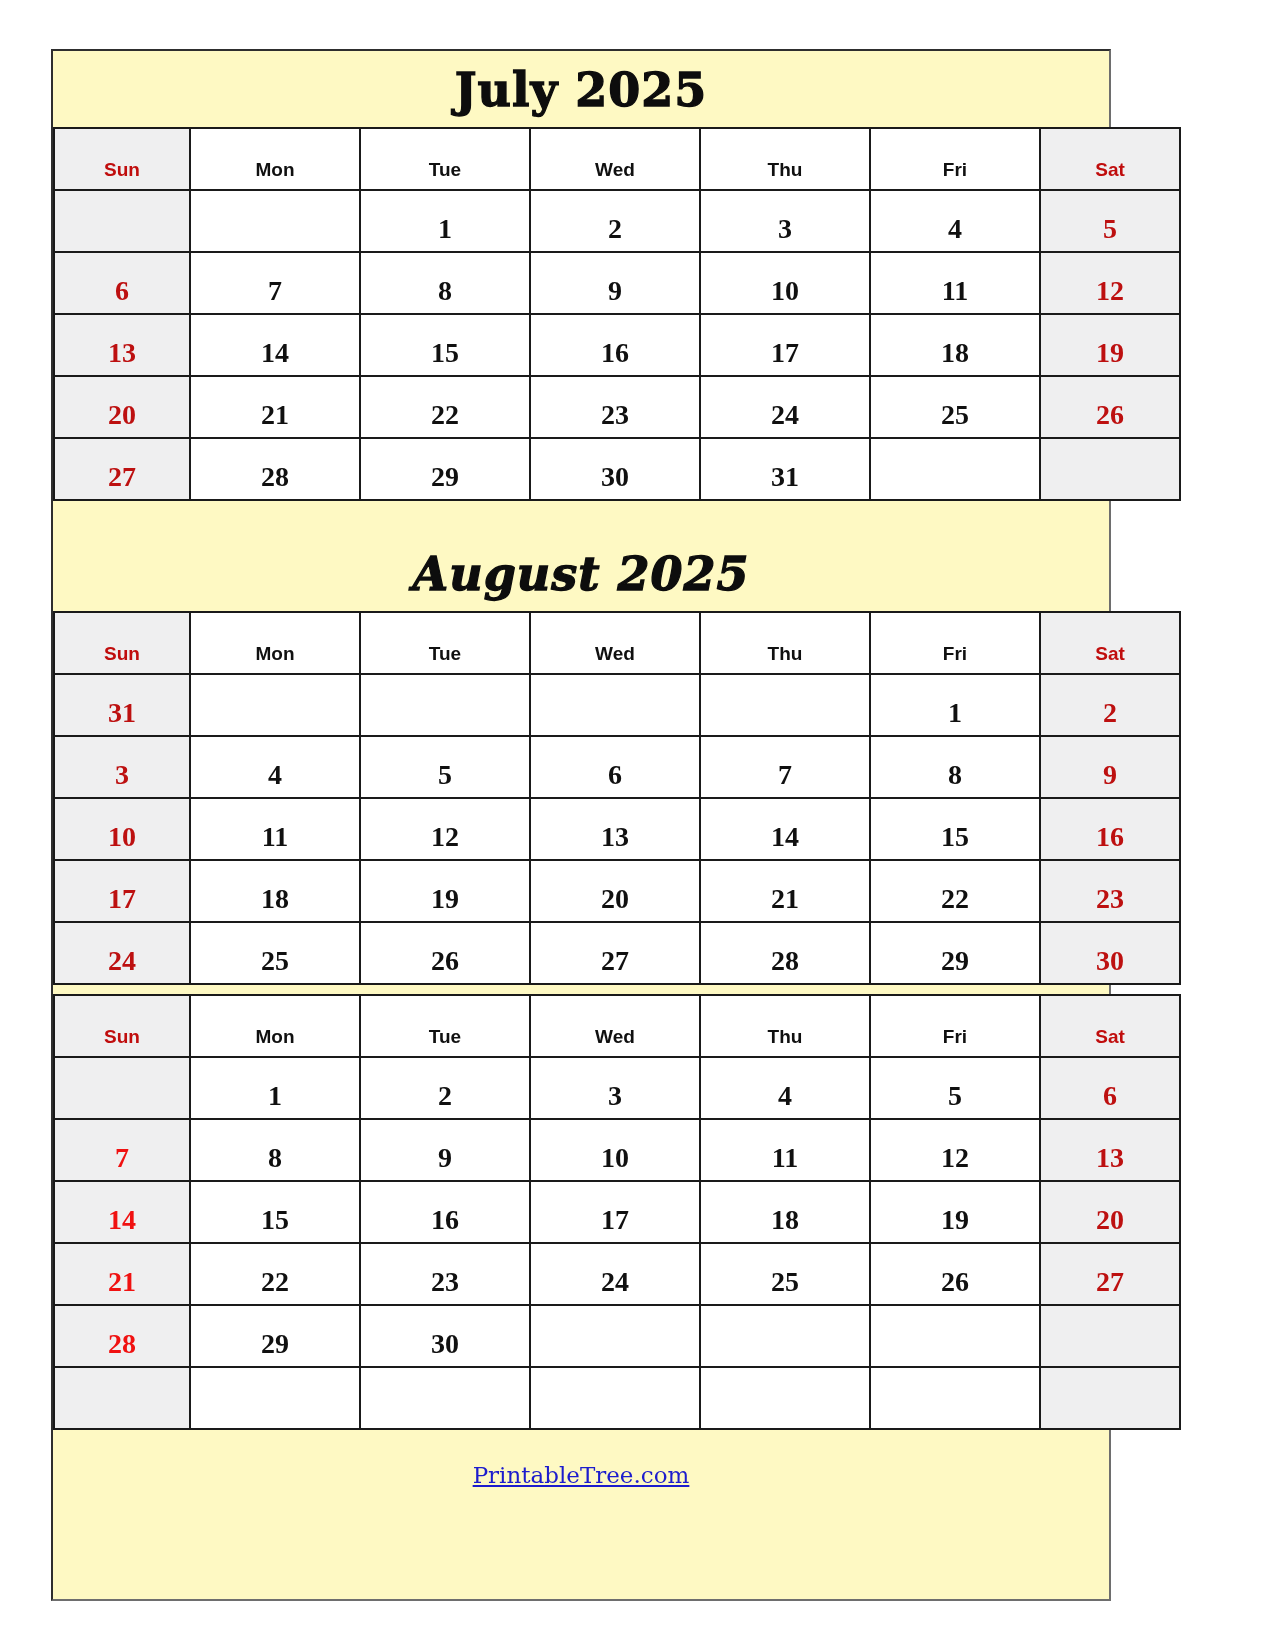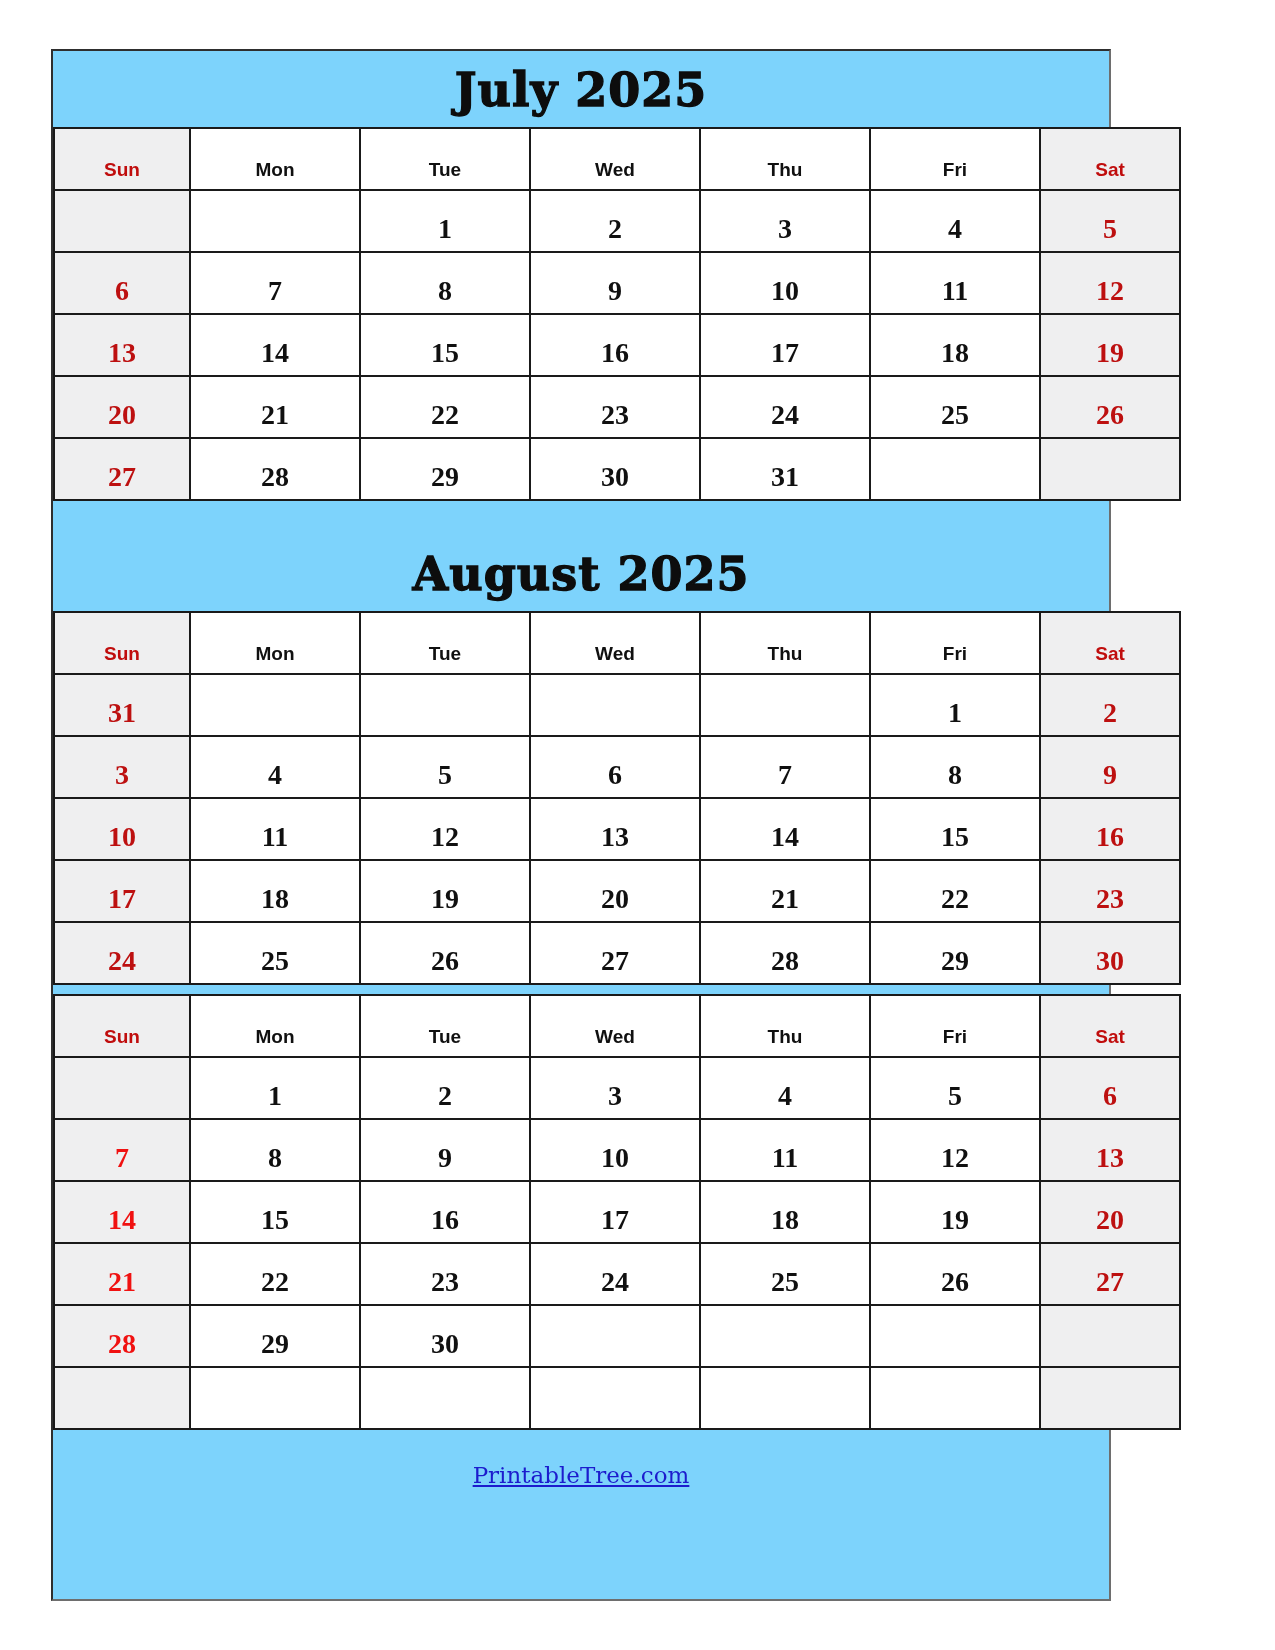--- a/index.html
+++ b/index.html
@@ -18,35 +18,35 @@
     position: absolute;
     left: 51px;
     top: 49px;
     width: 1060px;
     height: 1552px;
     box-sizing: border-box;
     border-top: 2px solid #2e2e2e;
     border-left: 2px solid #2e2e2e;
     border-right: 2px solid #6e6e6e;
     border-bottom: 2px solid #6e6e6e;
-    background: #7dd3fc;
+    background: #fef9c3;
   }
   .month-section { margin: 0; }
   .month-title {
     margin: 12px 0 0 0;
     text-align: center;
     font-family: "DejaVu Serif", serif;
     font-weight: bold;
     font-size: 46px;
     line-height: 55px;
     color: #0d0d0d;
     letter-spacing: 1px;
     -webkit-text-stroke: 1.3px #0d0d0d;
   }
-  .month-section + .month-section .month-title { margin-top: 46px; }
+  .month-section + .month-section .month-title { margin-top: 46px; font-style: italic; }
   .month-table {
     border-collapse: collapse;
     table-layout: fixed;
     width: 1126px;
     margin: 9px auto 0 auto;
   }
   .month-table th, .month-table td {
     border: 2px solid var(--grid-line, #1a1a1a);
     text-align: center;
     vertical-align: bottom;

